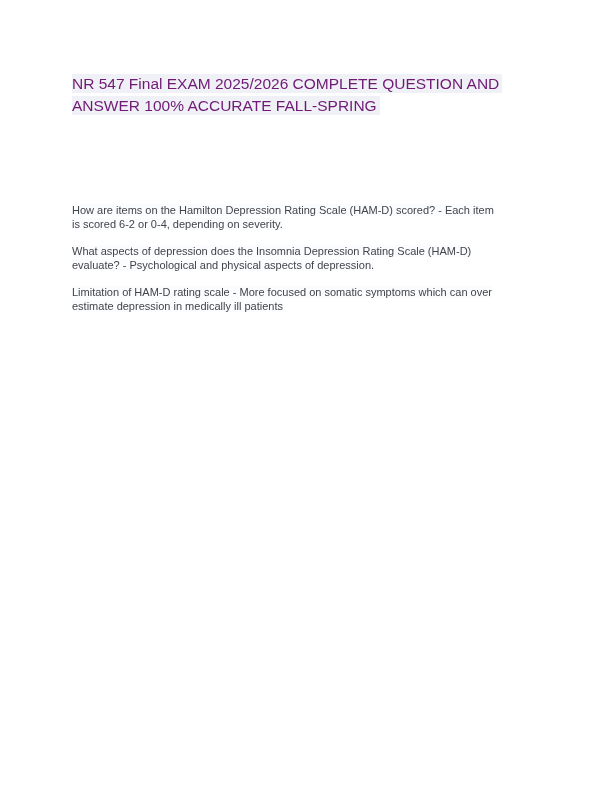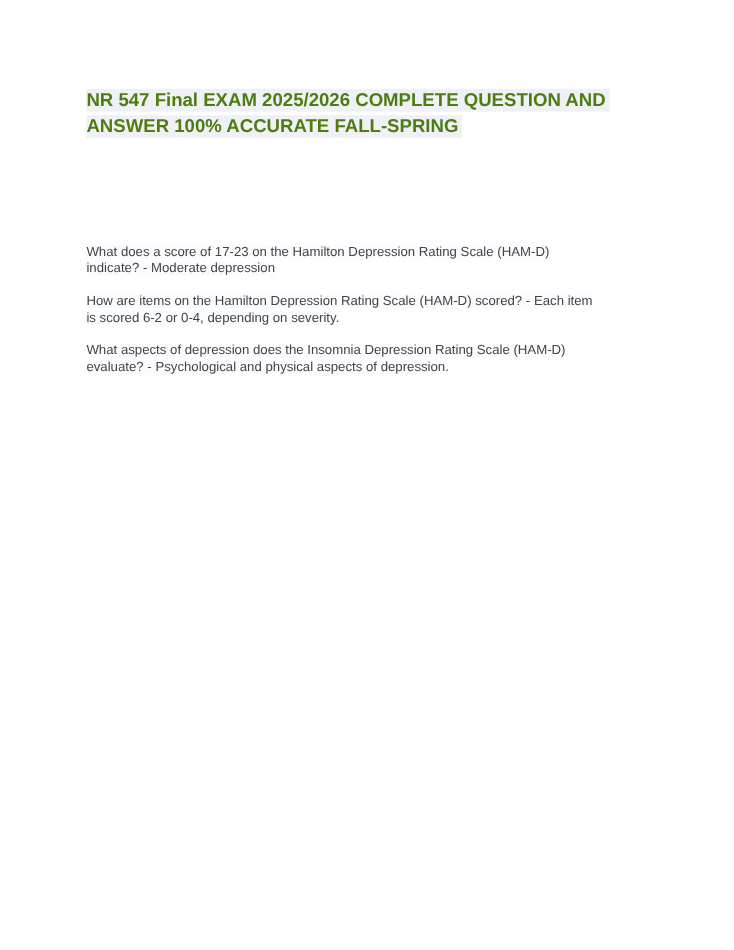--- a/index.html
+++ b/index.html
@@ -17,23 +17,23 @@
   }
   .content {
     position: absolute;
     left: 72px;
     top: 73px;
     width: 469px;
   }
   .doc-title {
     margin: 0;
     font-size: 15.5px;
-    font-weight: 700;
+    font-weight: 400;
     line-height: 21.5px;
-    color: #4d7c0f;
+    color: #701a75;
     white-space: pre;
   }
   .doc-title .hl {
     background: #eff1f6;
     -webkit-box-decoration-break: clone;
     box-decoration-break: clone;
     padding: 1px 3px 1px 0;
   }
   .body-copy {
     margin-top: 88px;
@@ -57,28 +57,28 @@
 
 <div class="page">
   <div class="content">
 
     <h1 class="doc-title"><span class="hl">NR 547 Final EXAM 2025/2026 COMPLETE QUESTION AND
 ANSWER 100% ACCURATE FALL-SPRING</span></h1>
 
     <div class="body-copy">
 
 
-      <p class="para"><span class="hl">What does a score of 17-23 on the Hamilton Depression Rating Scale (HAM-D)
-indicate? - Moderate depression</span></p>
 
 
       <p class="para"><span class="hl">How are items on the Hamilton Depression Rating Scale (HAM-D) scored? - Each item
 is scored 6-2 or 0-4, depending on severity.</span></p>
 
 
       <p class="para"><span class="hl">What aspects of depression does the Insomnia Depression Rating Scale (HAM-D)
 evaluate? - Psychological and physical aspects of depression.</span></p>
 
 
+      <p class="para"><span class="hl">Limitation of HAM-D rating scale - More focused on somatic symptoms which can over
+estimate depression in medically ill patients</span></p>
     </div>
 
   </div>
 </div>
 
 </body></html>

